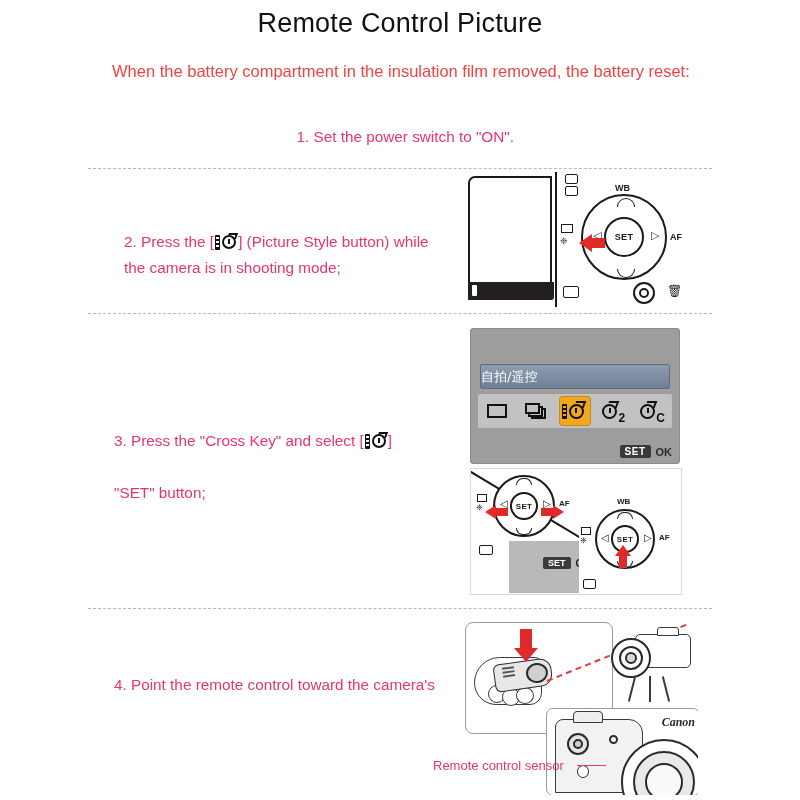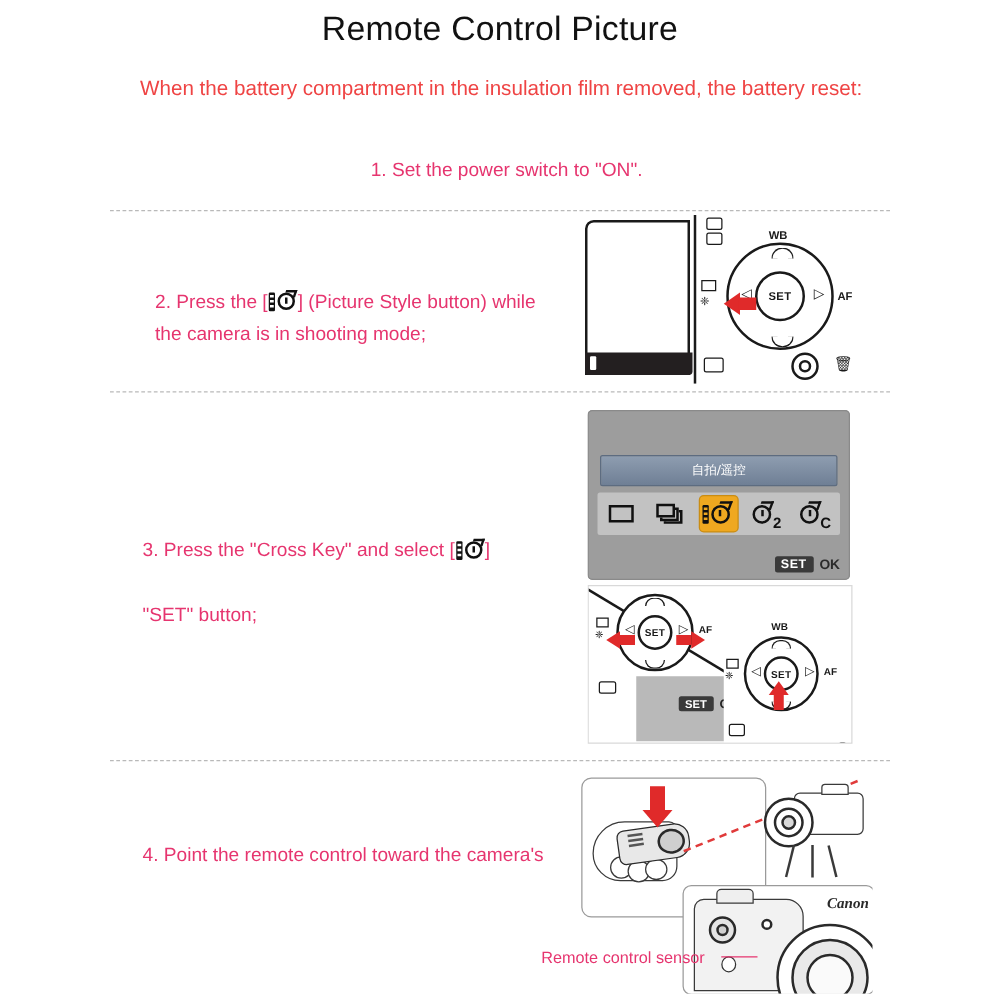--- a/index.html
+++ b/index.html
@@ -131,21 +131,21 @@
     position:absolute;left:0;top:0;width:210px;height:26px;
     background:#6e6e6e;
     color:#fff;font-size:13px;line-height:26px;padding-left:11px;
     box-sizing:border-box;
     font-family:"DejaVu Sans","Liberation Sans",sans-serif;
   }
   .menu-bar{
     position:absolute;left:10px;top:36px;width:190px;height:25px;
     background:linear-gradient(#8e9db0,#6f7f95);
     border:1px solid #5d6c80;border-radius:2px;box-sizing:border-box;
-    color:#fff;font-size:10px;line-height:23px;text-align:center;
+    color:#fff;font-size:13px;line-height:23px;
     font-family:"DejaVu Sans","Liberation Sans",sans-serif;
   }
   .menu-icons{
     position:absolute;left:8px;top:66px;width:194px;height:34px;
     background:#c2c2c2;border-radius:2px;
     display:flex;align-items:center;justify-content:space-around;
   }
   .dm{
     width:30px;height:28px;position:relative;
     display:flex;align-items:center;justify-content:center;

